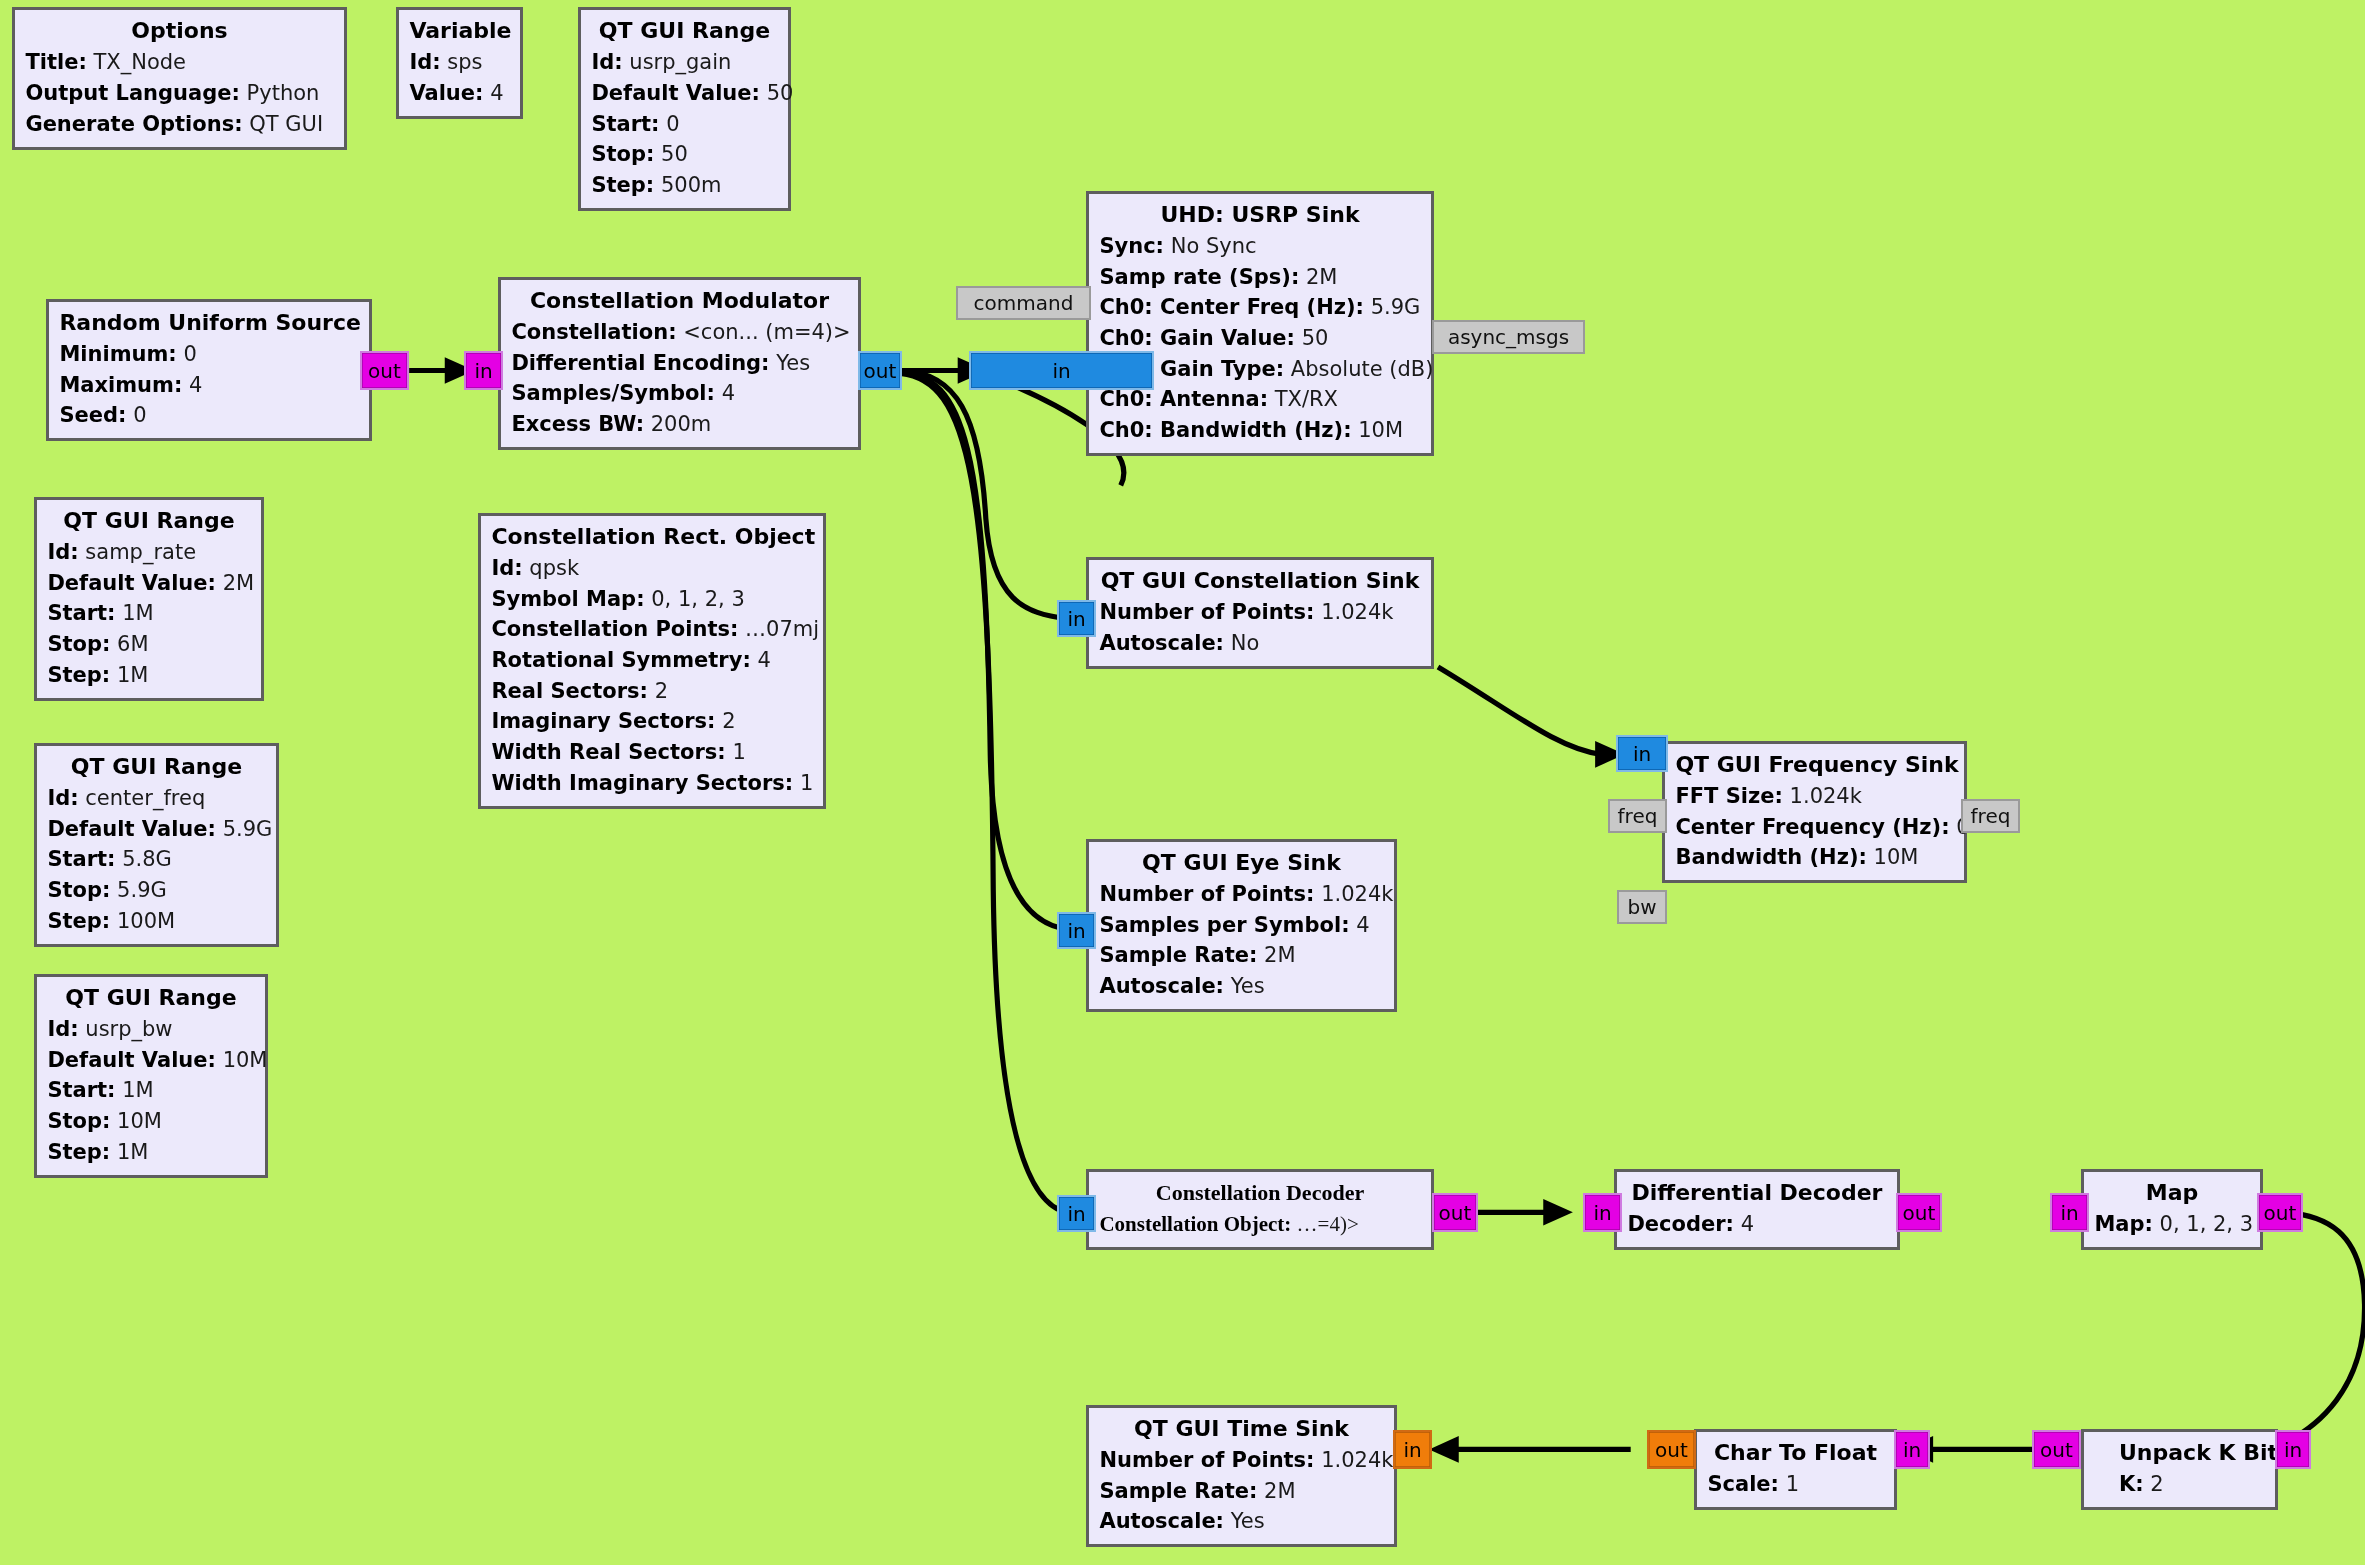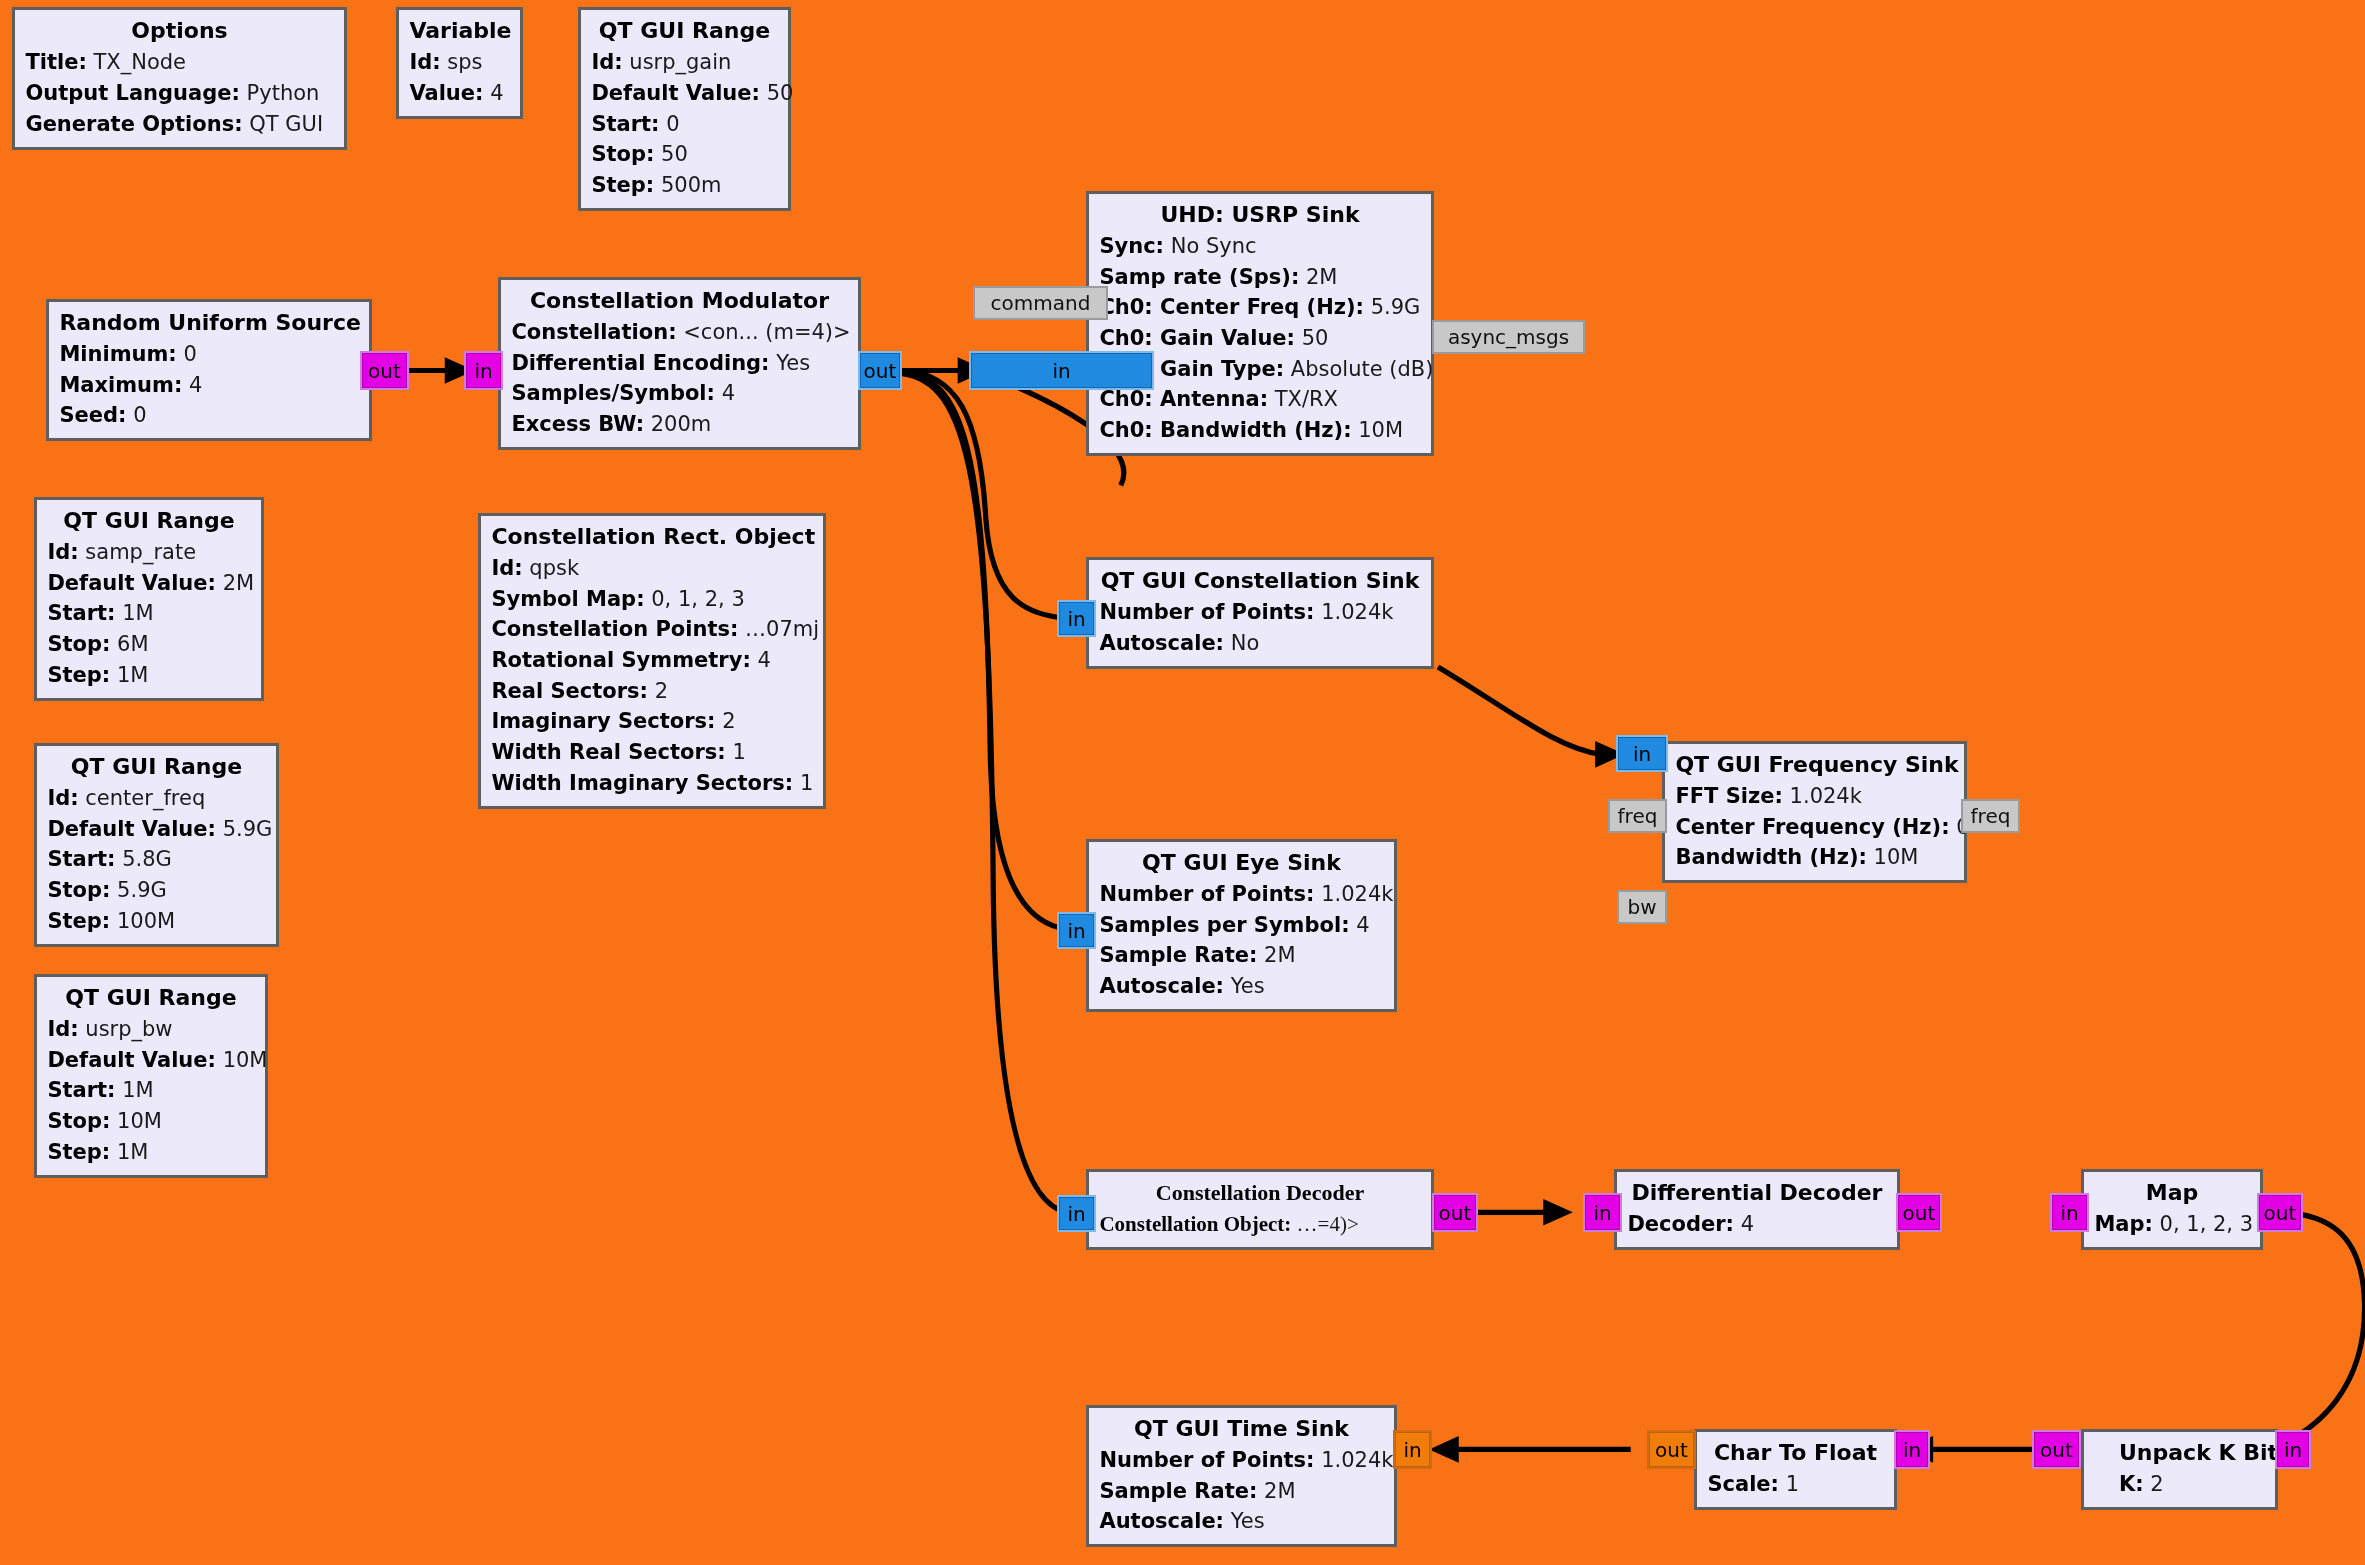--- a/index.html
+++ b/index.html
@@ -4,21 +4,21 @@
 <style>
   html,body{margin:0;padding:0;background:#ffffff;}
   body{
     font-family:"DejaVu Sans","Liberation Sans",sans-serif;
     -webkit-font-smoothing:antialiased;
   }
   #canvas{
     position:relative;
     width:2366px;
     height:1565px;
-    background:#f97316;
+    background:#bef264;
     overflow:hidden;
   }
 
   
   .blk{
     position:absolute;
     box-sizing:border-box;
     background:#ece9fb;
     border:3.7px solid #5e5e5e;
     padding:4.4px 10.4px 7.4px 10.4px;
@@ -305,21 +305,21 @@
     <div class="row">
       <b>Ch0: Gain Type:</b> <span>Absolute (dB)</span>
     </div>
     <div class="row">
       <b>Ch0: Antenna:</b> <span>TX/RX</span>
     </div>
     <div class="row">
       <b>Ch0: Bandwidth (Hz):</b> <span>10M</span>
     </div>
   </div>
-  <div class="port msg" style="left:956px;top:286px;width:135px;height:34px;margin-left:17px;">command</div>
+  <div class="port msg" style="left:956px;top:286px;width:135px;height:34px;">command</div>
   <div class="port msg" style="left:1432px;top:320px;width:153px;height:34px;">async_msgs</div>
   <div class="port cplx" style="left:969px;top:351px;width:185px;height:39px;">in</div>
 
   <div class="blk" style="left:1086px;top:557px;width:348px;">
     <div class="title">QT GUI Constellation Sink</div>
     <div class="row">
       <b>Number of Points:</b> <span>1.024k</span>
     </div>
     <div class="row">
       <b>Autoscale:</b> <span>No</span>

